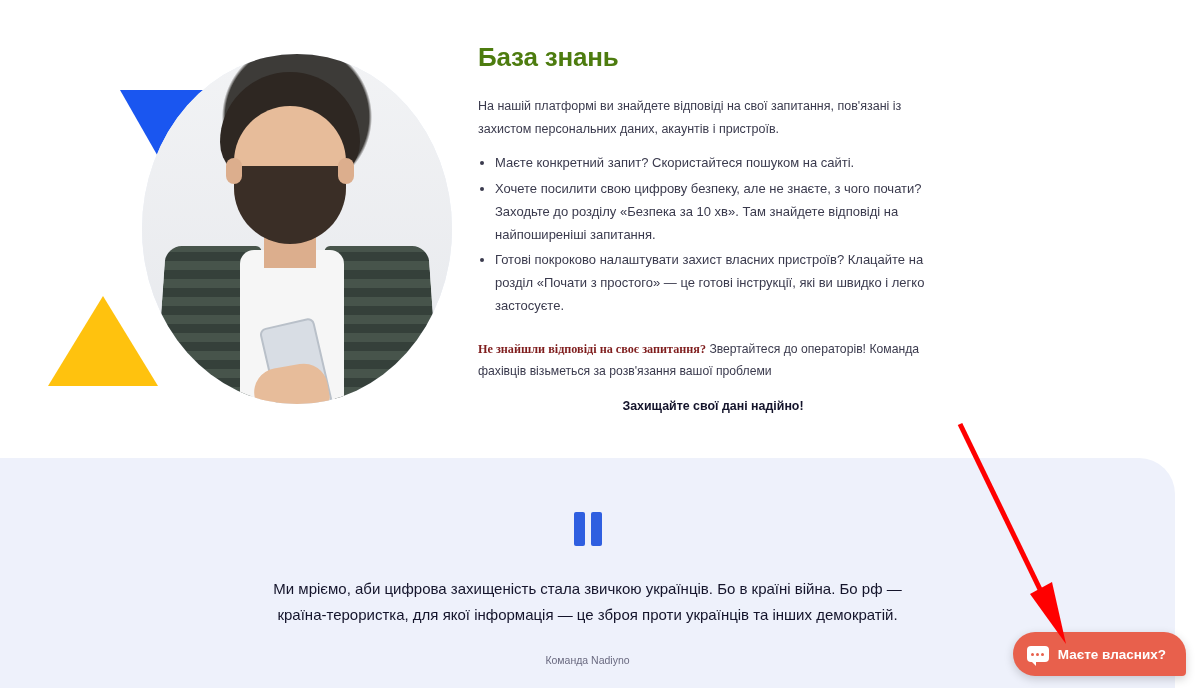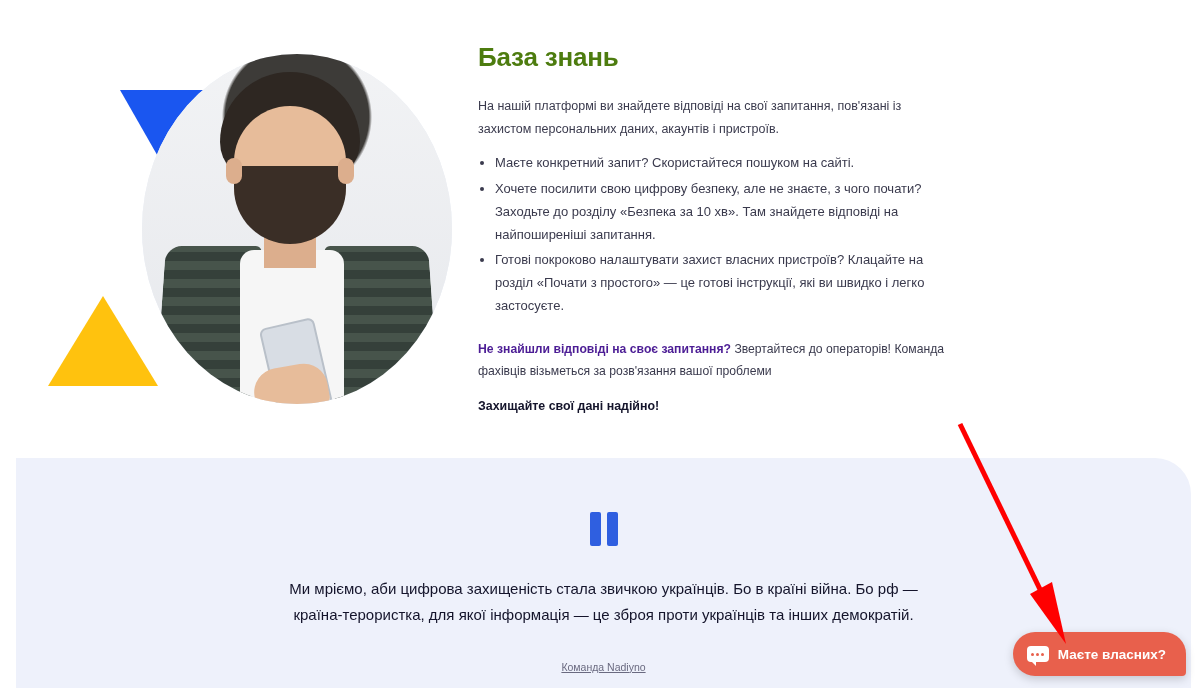--- a/index.html
+++ b/index.html
@@ -187,32 +187,33 @@
   }
   .kb-list li::marker {
     color: #3a3a4d;
   }
   .kb-note {
     font-size: 12.2px;
     line-height: 1.85;
     color: #3a3a4d;
     margin: 0 0 16px 0;
   }
-  .kb-note b { color: #4c1d95; }
+  .kb-note b { color: #7f1d1d; font-family: Liberation Serif, serif; }
   .kb-final {
     font-size: 12.4px;
     font-weight: bold;
     color: #14142b;
     margin: 0;
+    text-align: center;
   }
 
   
   .quote-section {
     position: absolute;
-    left: 16px;
+    left: 0;
     top: 458px;
     width: 1175px;
     height: 230px;
     background: #eef1fb;
     border-radius: 0 36px 0 0;
     box-sizing: border-box;
     text-align: center;
     padding-top: 54px;
   }
   .quote-mark {
@@ -228,24 +229,23 @@
     border-radius: 2px;
   }
   .quote-text {
     margin: 26px auto 0 auto;
     max-width: 680px;
     font-size: 15px;
     line-height: 1.72;
     color: #14142b;
   }
   .quote-author {
-    margin-top: 33px;
+    margin-top: 26px;
     font-size: 10.5px;
     color: #6a6a80;
-    text-decoration: underline;
   }
 
   
   .chat-button {
     position: absolute;
     right: 14px;
     bottom: 12px;
     height: 44px;
     display: flex;
     align-items: center;

